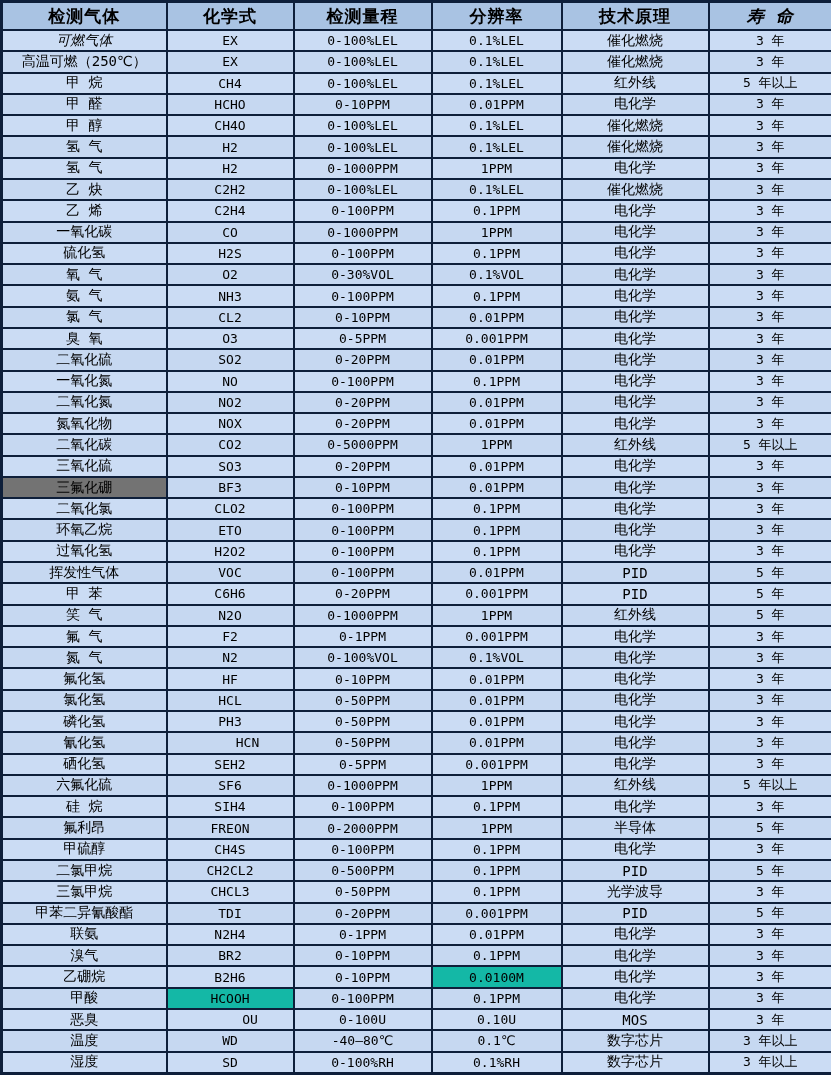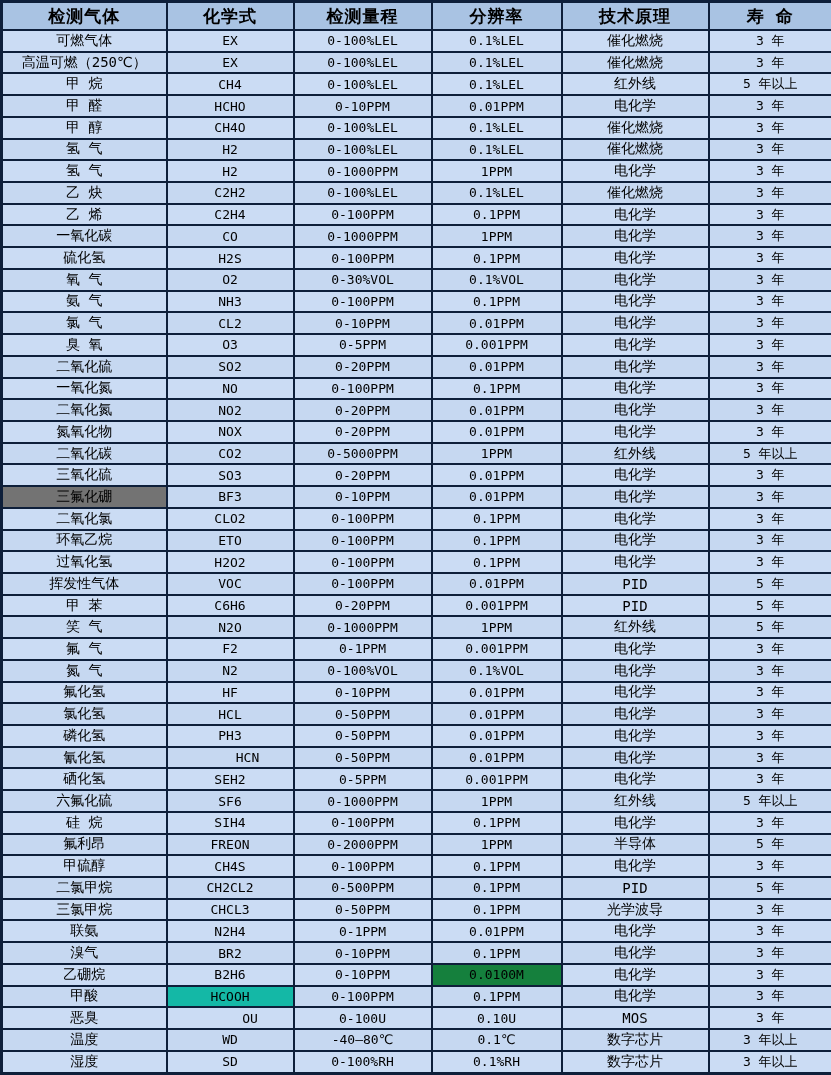--- a/index.html
+++ b/index.html
@@ -65,26 +65,26 @@
         <col class="c5">
         <col class="c6">
     </colgroup>
     <thead>
       <tr>
         <th style="background: rgb(169, 195, 227);">检测气体</th>
         <th style="background: rgb(169, 195, 227);">化学式</th>
         <th style="background: rgb(169, 195, 227);">检测量程</th>
         <th style="background: rgb(169, 195, 227); margin-top: 29px;">分辨率</th>
         <th style="background: rgb(169, 195, 227);">技术原理</th>
-        <th style="background: rgb(169, 195, 227);">寿 命</th>
+        <th style="background: rgb(169, 195, 227); font-style: italic;">寿 命</th>
       </tr>
     </thead>
     <tbody id="table-body">
   <tr>
-    <td class="cell-gas" style="background: rgb(203, 220, 244);">可燃气体</td>
+    <td class="cell-gas" style="background: rgb(203, 220, 244); font-style: italic;">可燃气体</td>
     <td class="cell-formula" style="background: rgb(203, 220, 244);">EX</td>
     <td class="cell-range" style="background: rgb(203, 220, 244);">0-100%LEL</td>
     <td class="cell-resolution" style="background: rgb(203, 220, 244);">0.1%LEL</td>
     <td class="cell-principle" style="background: rgb(203, 220, 244);">催化燃烧</td>
     <td class="cell-life" style="background: rgb(203, 220, 244);">3 年</td>
   </tr>
 
   <tr>
     <td class="cell-gas" style="background: rgb(198, 216, 241);">高温可燃（250℃）</td>
     <td class="cell-formula" style="background: rgb(198, 216, 241);">EX</td>
@@ -438,20 +438,28 @@
 
   <tr>
     <td class="cell-gas" style="background: rgb(203, 220, 244);">三氯甲烷</td>
     <td class="cell-formula" style="background: rgb(203, 220, 244);">CHCL3</td>
     <td class="cell-range" style="background: rgb(203, 220, 244);">0-50PPM</td>
     <td class="cell-resolution" style="background: rgb(203, 220, 244);">0.1PPM</td>
     <td class="cell-principle" style="background: rgb(203, 220, 244);">光学波导</td>
     <td class="cell-life" style="background: rgb(203, 220, 244);">3 年</td>
   </tr>
 
+  <tr>
+    <td class="cell-gas" style="background: rgb(198, 216, 241);">甲苯二异氰酸酯</td>
+    <td class="cell-formula" style="background: rgb(198, 216, 241);">TDI</td>
+    <td class="cell-range" style="background: rgb(198, 216, 241);">0-20PPM</td>
+    <td class="cell-resolution" style="background: rgb(198, 216, 241);">0.001PPM</td>
+    <td class="cell-principle" style="background: rgb(198, 216, 241);">PID</td>
+    <td class="cell-life" style="background: rgb(198, 216, 241);">5 年</td>
+  </tr>
 
   <tr>
     <td class="cell-gas" style="background: rgb(203, 220, 244);">联氨</td>
     <td class="cell-formula" style="background: rgb(203, 220, 244);">N2H4</td>
     <td class="cell-range" style="background: rgb(203, 220, 244);">0-1PPM</td>
     <td class="cell-resolution" style="background: rgb(203, 220, 244);">0.01PPM</td>
     <td class="cell-principle" style="background: rgb(203, 220, 244);">电化学</td>
     <td class="cell-life" style="background: rgb(203, 220, 244);">3 年</td>
   </tr>
 
@@ -461,21 +469,21 @@
     <td class="cell-range" style="background: rgb(198, 216, 241);">0-10PPM</td>
     <td class="cell-resolution" style="background: rgb(198, 216, 241);">0.1PPM</td>
     <td class="cell-principle" style="background: rgb(198, 216, 241);">电化学</td>
     <td class="cell-life" style="background: rgb(198, 216, 241);">3 年</td>
   </tr>
 
   <tr>
     <td class="cell-gas" style="background: rgb(203, 220, 244);">乙硼烷</td>
     <td class="cell-formula" style="background: rgb(203, 220, 244);">B2H6</td>
     <td class="cell-range" style="background: rgb(203, 220, 244);">0-10PPM</td>
-    <td class="cell-resolution" style="background: #15803d;">0.0100M</td>
+    <td class="cell-resolution" style="background: #14b8a6;">0.0100M</td>
     <td class="cell-principle" style="background: rgb(203, 220, 244);">电化学</td>
     <td class="cell-life" style="background: rgb(203, 220, 244);">3 年</td>
   </tr>
 
   <tr>
     <td class="cell-gas" style="background: rgb(198, 216, 241);">甲酸</td>
     <td class="cell-formula" style="background: #14b8a6;">HCOOH</td>
     <td class="cell-range" style="background: rgb(198, 216, 241);">0-100PPM</td>
     <td class="cell-resolution" style="background: rgb(198, 216, 241);">0.1PPM</td>
     <td class="cell-principle" style="background: rgb(198, 216, 241);">电化学</td>

